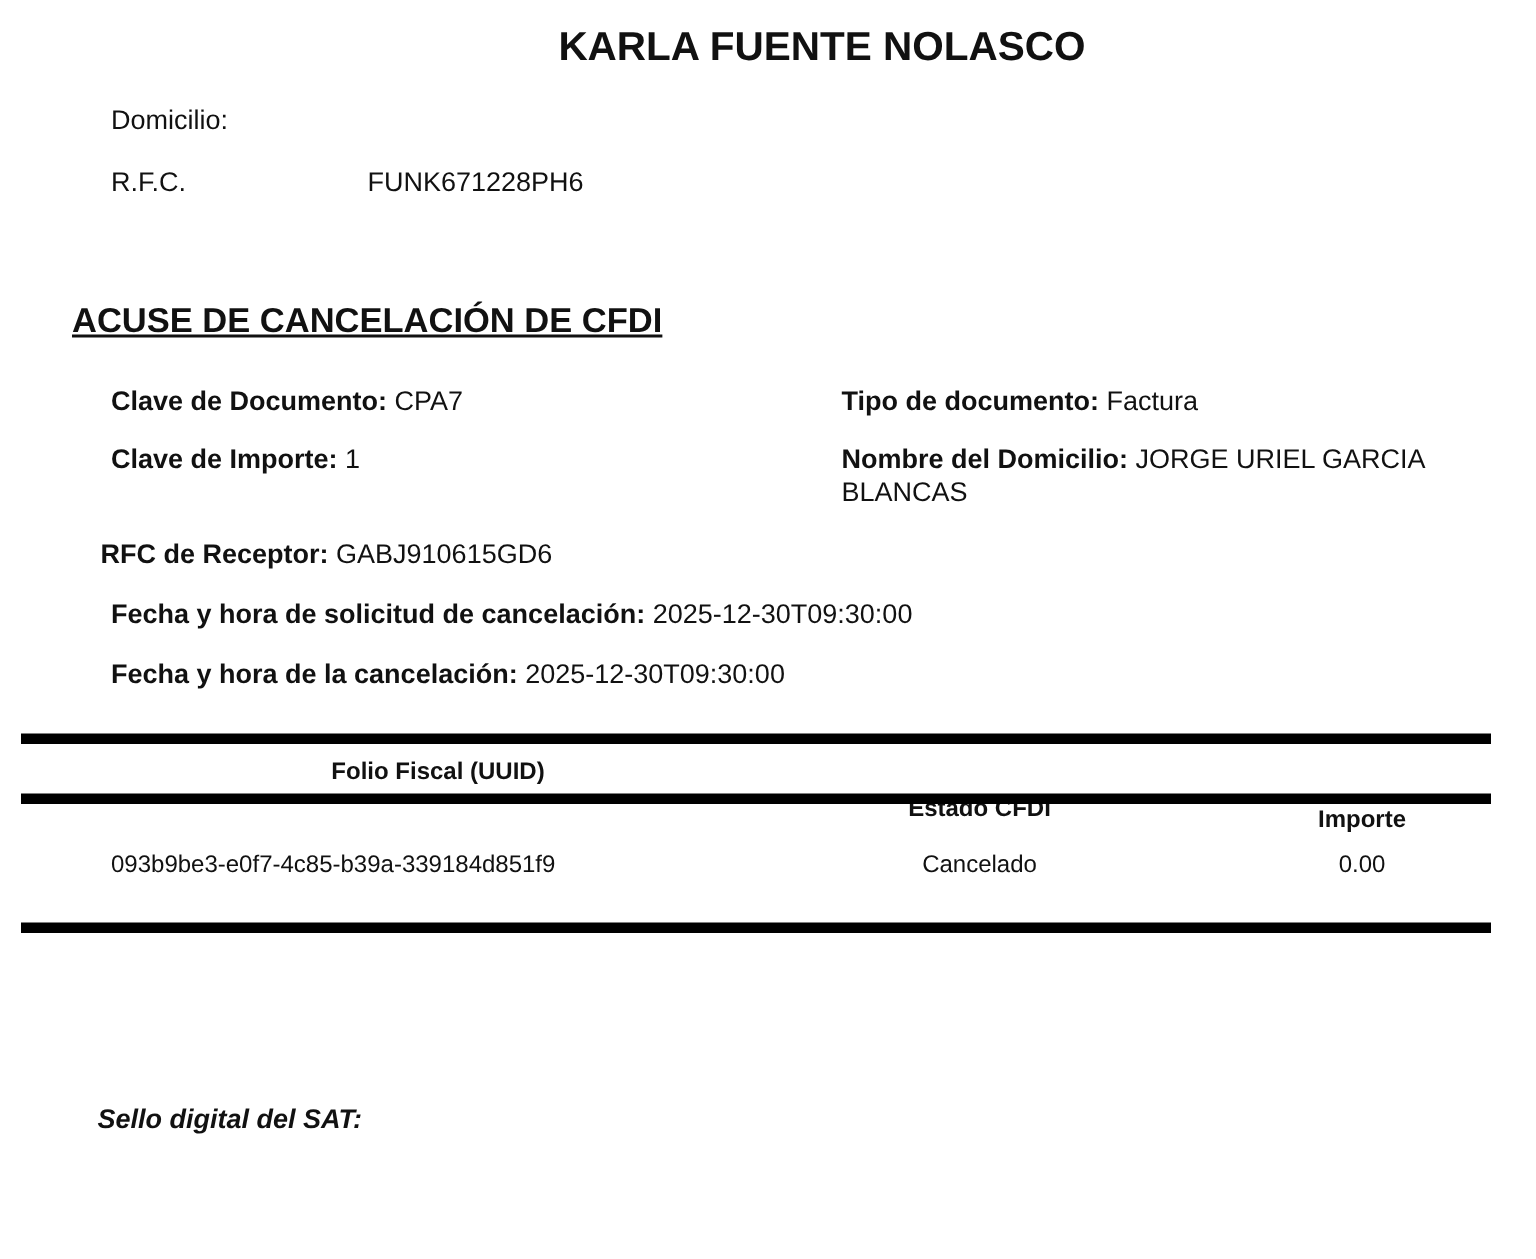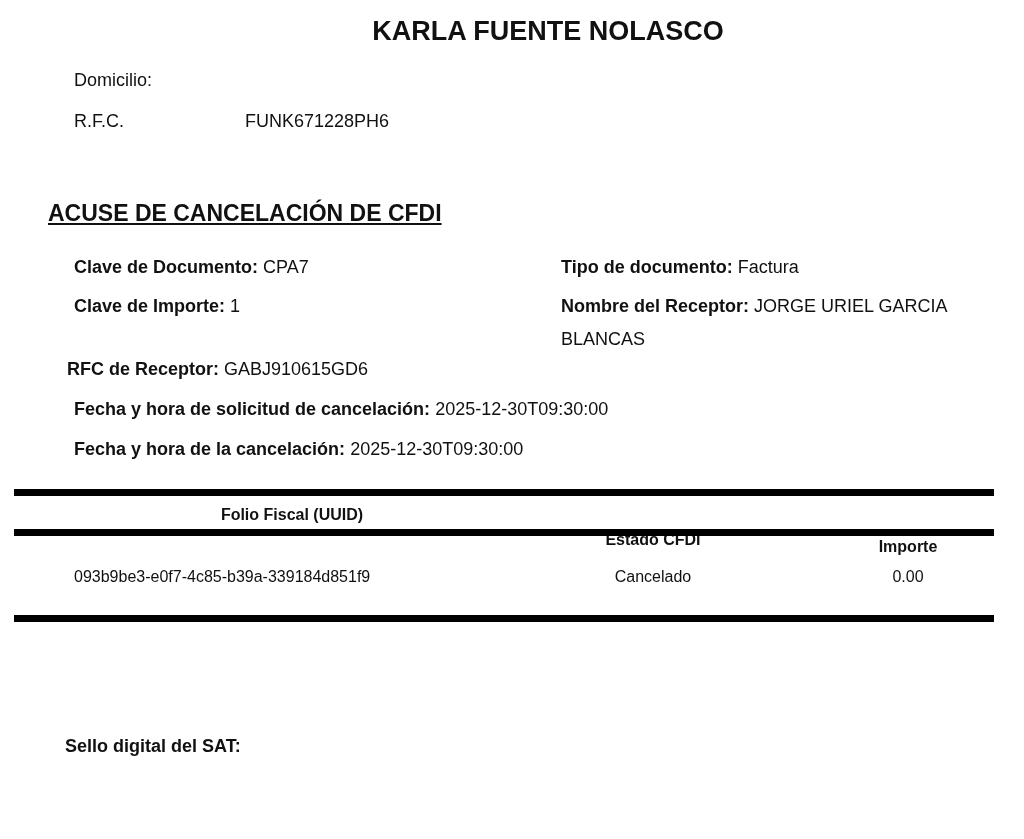--- a/index.html
+++ b/index.html
@@ -31,24 +31,24 @@
 <div class="abs line" style="top:257px; left:513px;">
   <span class="lbl">Tipo de documento:</span>
   <span>Factura</span>
 </div>
 
 <div class="abs line" style="top:296px; left:26px;">
   <span class="lbl">Clave de Importe:</span>
   <span>1</span>
 </div>
 <div class="abs line" style="top:296px; left:513px;">
-  <span class="lbl">Nombre del Receptor:</span>
+  <span class="lbl">Nombre del Domicilio:</span>
   <span>JORGE URIEL GARCIA</span>
 </div>
-<div class="abs line" style="top:318px; left:513px;margin-top:11px;">BLANCAS</div>
+<div class="abs line" style="top:318px; left:513px;">BLANCAS</div>
 
 <div class="abs line" style="top:359px; left:19px;">
   <span class="lbl">RFC de Receptor:</span>
   <span>GABJ910615GD6</span>
 </div>
 <div class="abs line" style="top:399px; left:26px;">
   <span class="lbl">Fecha y hora de solicitud de cancelación:</span>
   <span>2025-12-30T09:30:00</span>
 </div>
 <div class="abs line" style="top:439px; left:26px;">
@@ -62,13 +62,13 @@
 <div class="abs th" style="top:506px; left:745px; width:230px;margin-top:32px;">Importe</div>
 <div class="hr" style="top:529px;"></div>
 
 <div>
   <div class="abs td" style="top:568px; left:26px; text-align:left;">093b9be3-e0f7-4c85-b39a-339184d851f9</div>
   <div class="abs td" style="top:568px; left:490px; width:230px;">Cancelado</div>
   <div class="abs td" style="top:568px; left:745px; width:230px;">0.00</div>
 </div>
 <div class="hr" style="top:615px;"></div>
 
-<div class="abs line lbl" style="top:736px; left:17px;">Sello digital del SAT:</div>
+<div class="abs line lbl" style="top:736px; left:17px;font-style:italic;">Sello digital del SAT:</div>
 
 </body></html>

